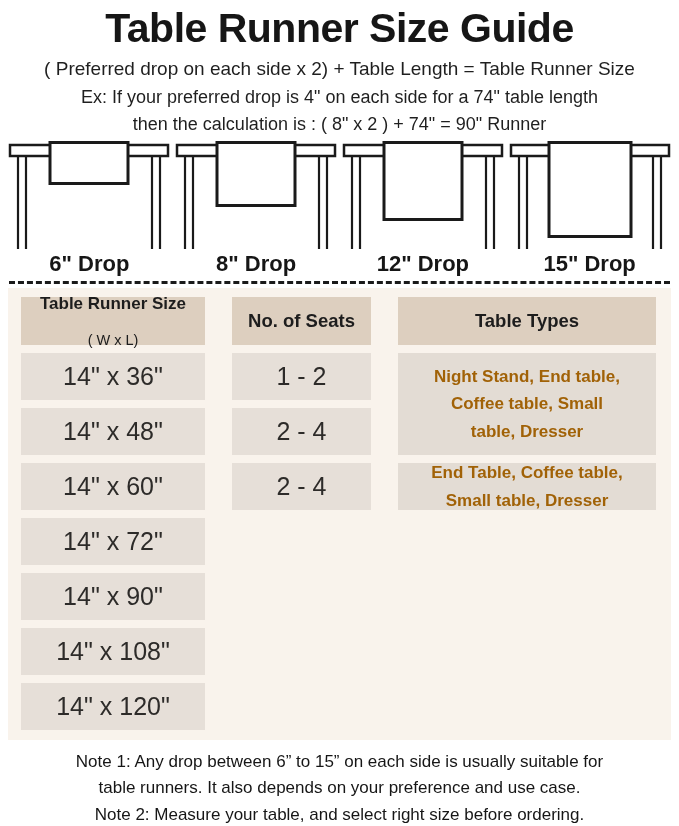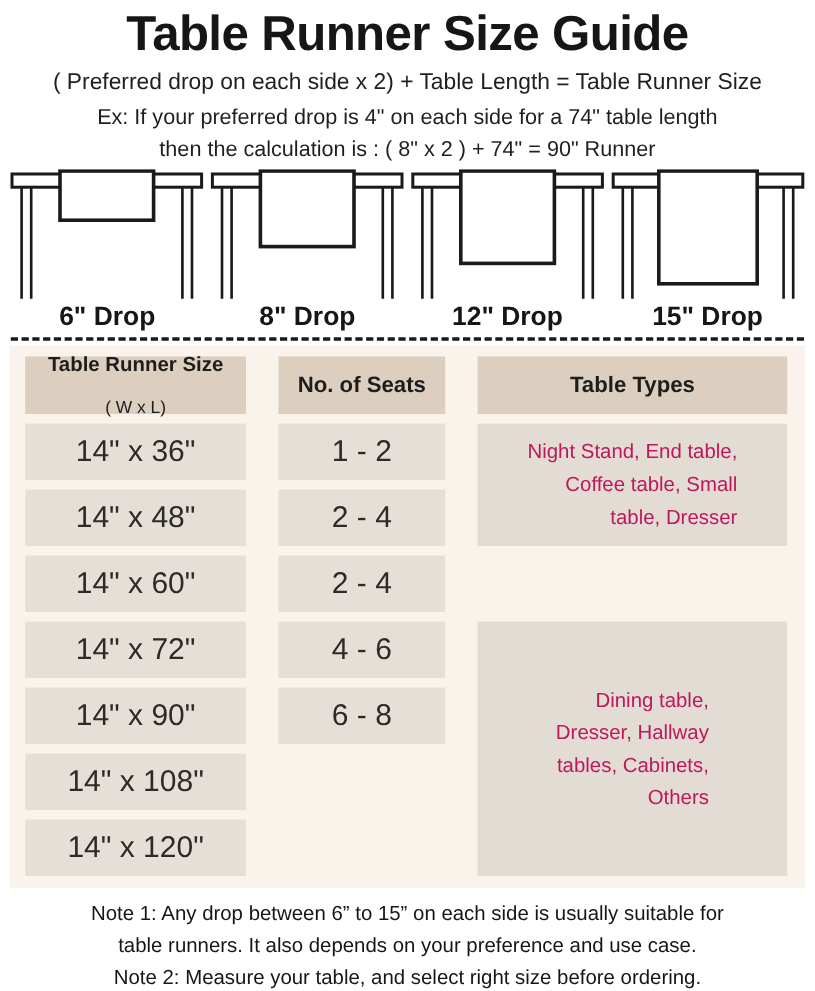--- a/index.html
+++ b/index.html
@@ -66,26 +66,25 @@
   .head-seats, .head-types { font-size: 18.5px; }
   .cell.data {
     background: #e6dfd8;
     font-size: 25px;
     font-weight: 400;
     color: #2d2b29;
   }
   .cell.types {
     background: #e3dcd4;
     font-size: 17px;
-    font-weight: 400;
+    font-weight: 700;
     line-height: 1.6;
     white-space: pre-line;
-    color: #be185d;
+    color: #a16207;
     padding: 4px 14px;
-    text-align: right;
   }
 
   
   .notes { margin-top: 9px; text-align: center; font-size: 17px; line-height: 1.5; color: #161616; }
   .note { margin: 0 0 2px; white-space: pre-line; }
   .note-label { font-weight: 400; }
 
   
   .fig-stroke { stroke: #1a1a1a; fill: #ffffff; }
 </style>
@@ -177,30 +176,26 @@
       <div class="cell data" style="grid-column:1; grid-row:3;">14" x 48"</div>
       <div class="cell data" style="grid-column:1; grid-row:4;">14" x 60"</div>
       <div class="cell data" style="grid-column:1; grid-row:5;">14" x 72"</div>
       <div class="cell data" style="grid-column:1; grid-row:6;">14" x 90"</div>
       <div class="cell data" style="grid-column:1; grid-row:7;">14" x 108"</div>
       <div class="cell data" style="grid-column:1; grid-row:8;">14" x 120"</div>
 
       <div class="cell data" style="grid-column:2; grid-row:2;">1 - 2</div>
       <div class="cell data" style="grid-column:2; grid-row:3;">2 - 4</div>
       <div class="cell data" style="grid-column:2; grid-row:4;">2 - 4</div>
-      <div class="cell data" style="grid-column:2; grid-row:5;">4 - 6</div>
-      <div class="cell data" style="grid-column:2; grid-row:6;">6 - 8</div>
 
       <div class="cell types" style="grid-column:3; grid-row:2/4;">Night Stand, End table,
 Coffee table, Small
 table, Dresser</div>
-      <div class="cell types" style="grid-column:3; grid-row:5/9;">Dining table,
-Dresser, Hallway
-tables, Cabinets,
-Others</div>
+      <div class="cell types" style="grid-column:3; grid-row:4/5;">End Table, Coffee table,
+Small table, Dresser</div>
 
     </div>
   </div>
 
   <div class="notes">
     <p class="note"><span class="note-label">Note 1</span><span>: Any drop between 6” to 15” on each side is usually suitable for
 table runners. It also depends on your preference and use case.</span></p>
     <p class="note"><span class="note-label">Note 2</span><span>: Measure your table, and select right size before ordering.</span></p>
   </div>
 

